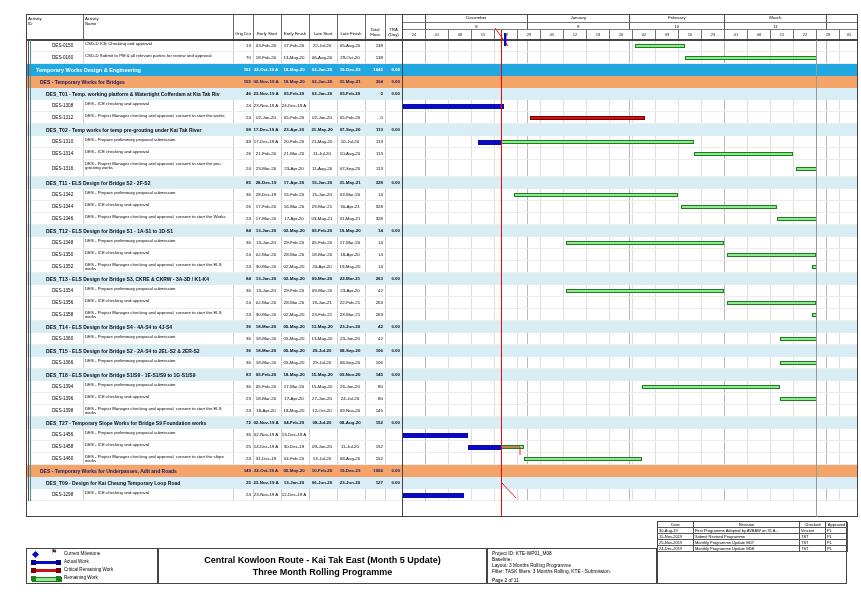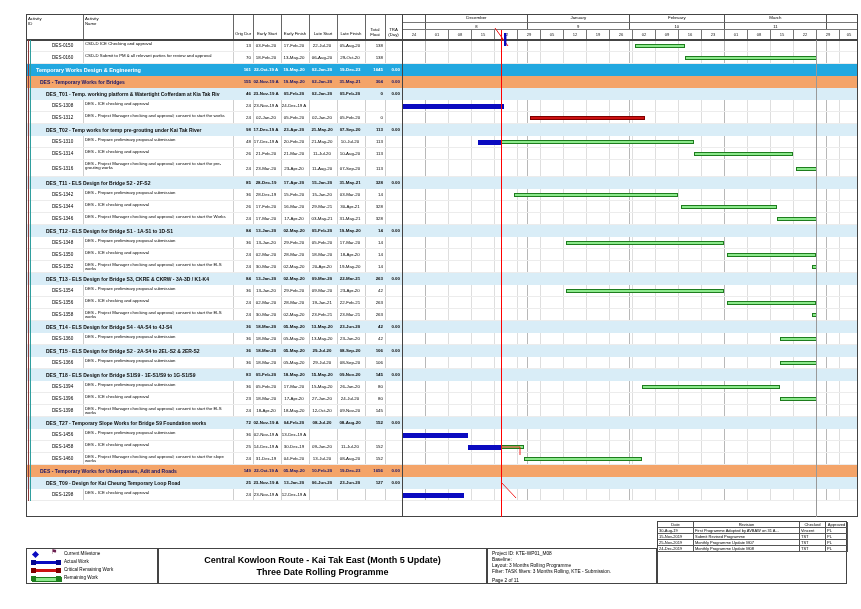--- a/index.html
+++ b/index.html
@@ -542,21 +542,21 @@
     <div class="abs" style="left:37px;top:18px;font-size:4.6px;">Critical Remaining Work</div>
 
     <div class="abs" style="left:5px;top:27.5px;width:28px;height:3px;background:#8CE98C;border:0.5px solid #1E7D1E;"></div>
     <div class="abs" style="left:4px;top:26.5px;width:5px;height:5px;background:#1E7D1E;"></div>
     <div class="abs" style="left:29px;top:26.5px;width:5px;height:5px;background:#1E7D1E;"></div>
     <div class="abs" style="left:37px;top:26px;font-size:4.6px;">Remaining Work</div>
   </div>
 
   <div class="bx" style="left:158px;top:548px;width:329px;height:36px;">
     <div class="abs" style="left:0;top:6px;width:100%;text-align:center;font-size:9px;font-weight:bold;">Central Kowloon Route - Kai Tak East (Month 5 Update)</div>
-    <div class="abs" style="left:0;top:18px;width:100%;text-align:center;font-size:9px;font-weight:bold;">Three Date Rolling Programme</div>
+    <div class="abs" style="left:0;top:18px;width:100%;text-align:center;font-size:9px;font-weight:bold;">Three Month Rolling Programme</div>
   </div>
 
   <div class="bx" style="left:487px;top:548px;width:170px;height:36px;">
     <div class="abs ftxt" style="left:4px;top:2px;">Project ID: KTE-WP01_M08</div>
     <div class="abs ftxt" style="left:4px;top:8px;">Baseline:</div>
     <div class="abs ftxt" style="left:4px;top:14px;">Layout: 3 Months Rolling Programme</div>
     <div class="abs ftxt" style="left:4px;top:20px;">Filter: TASK filters: 3 Months Rolling, KTE - Submission.</div>
     <div class="abs ftxt" style="left:4px;top:29px;">Page 2 of 11</div>
   </div>
 

